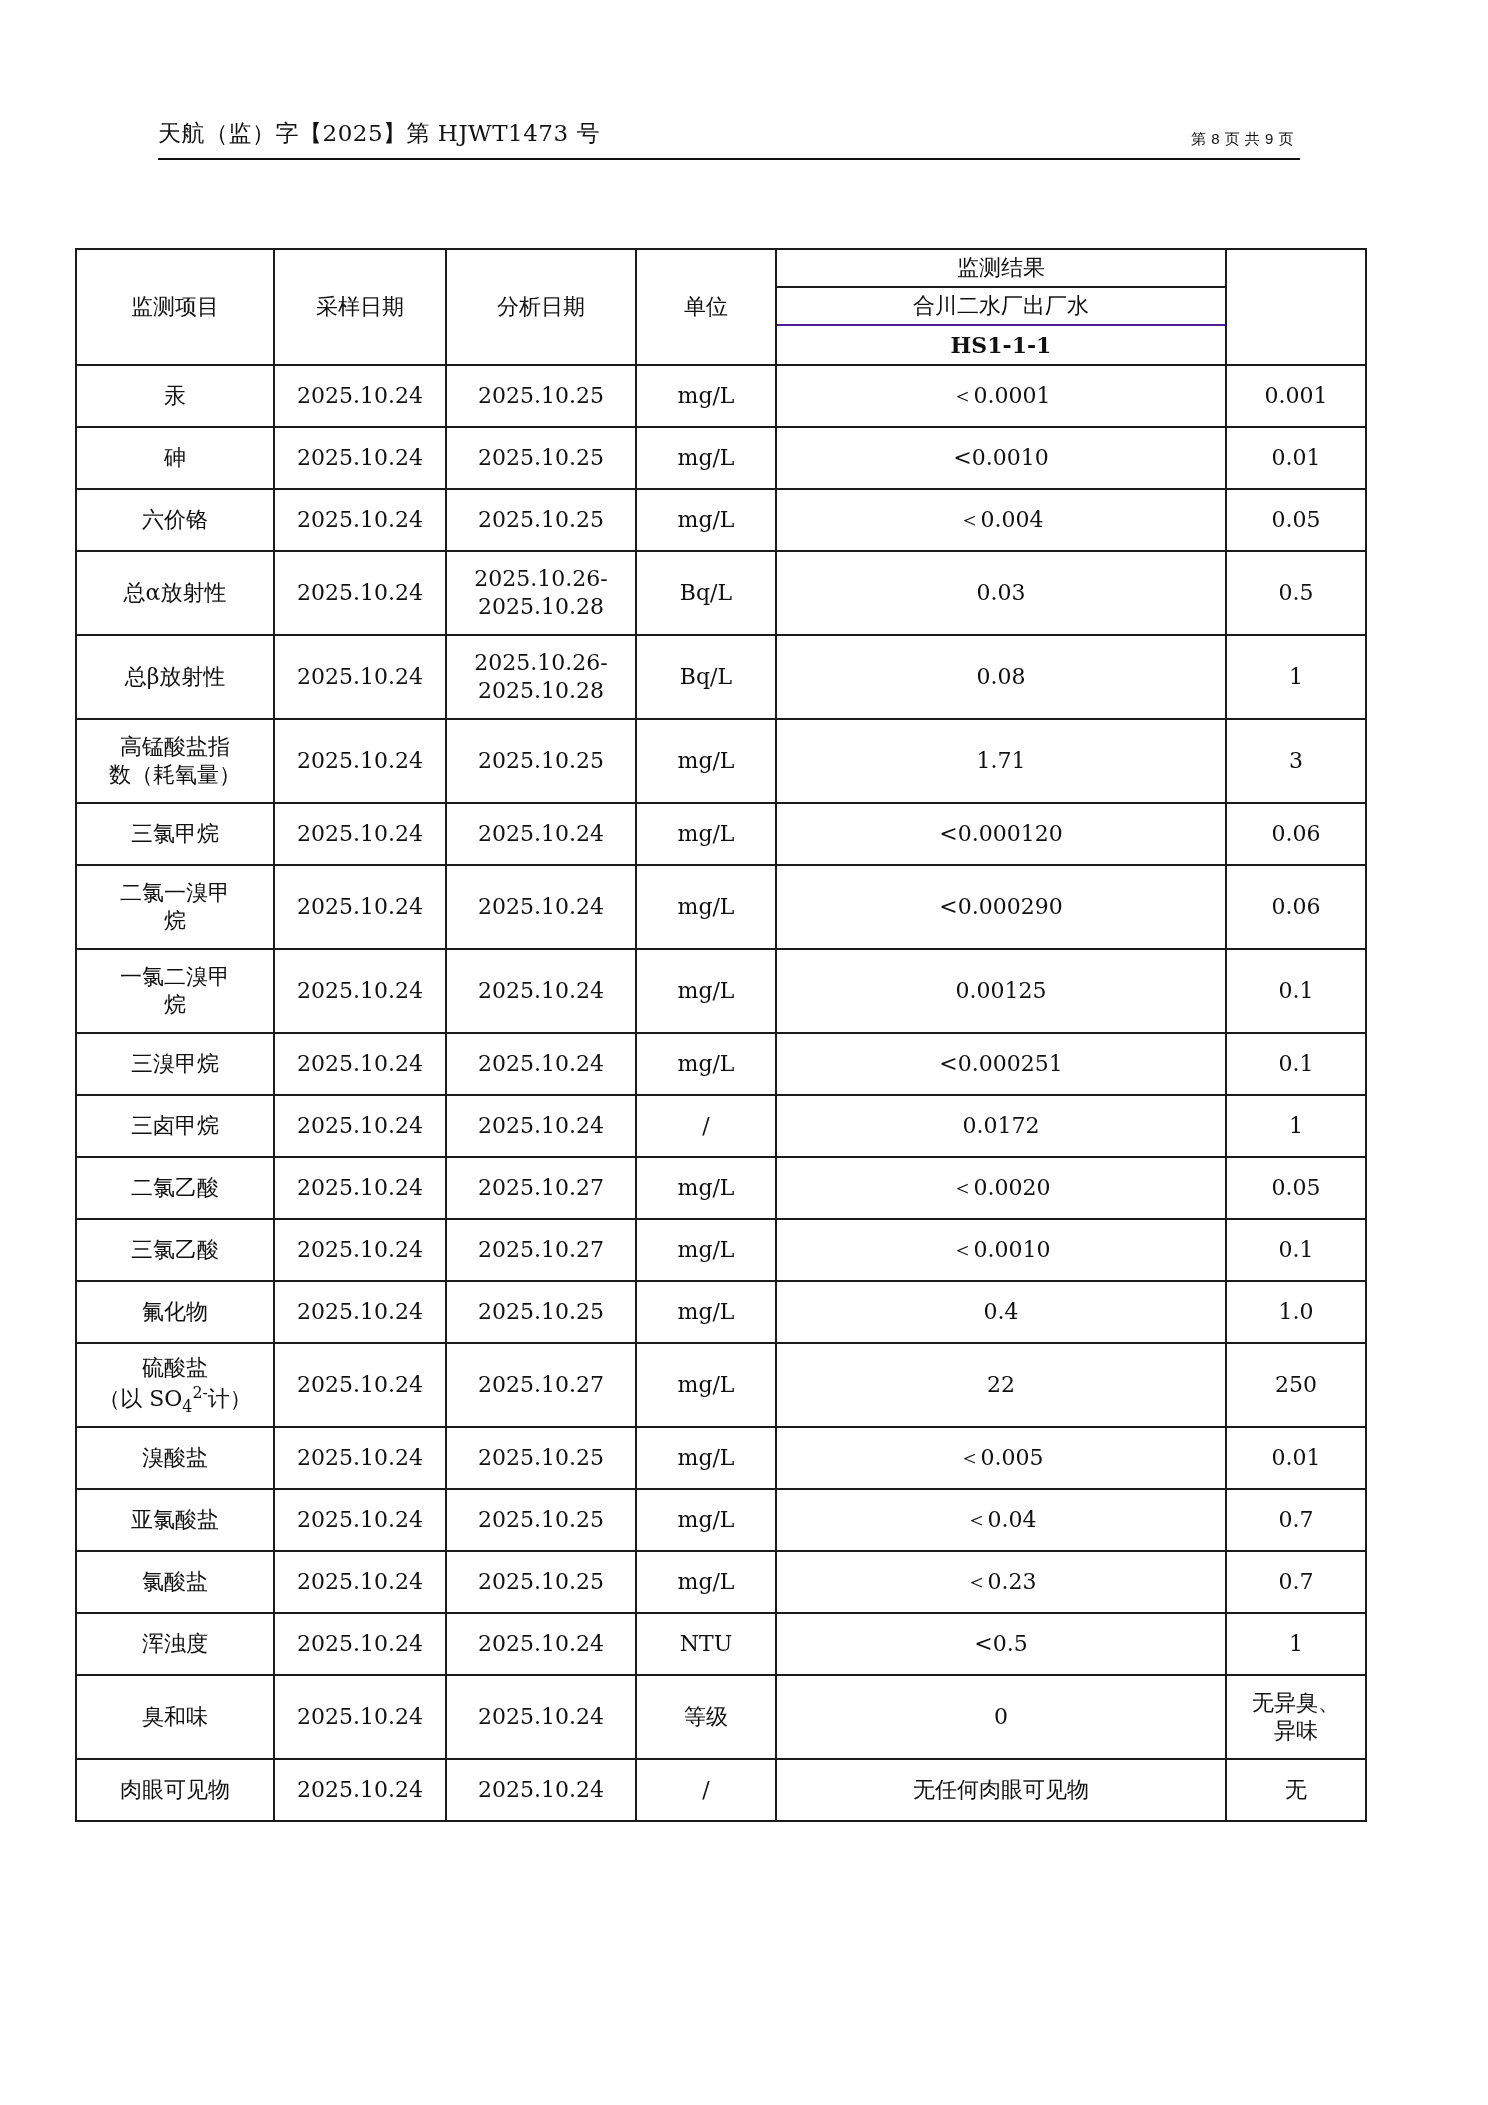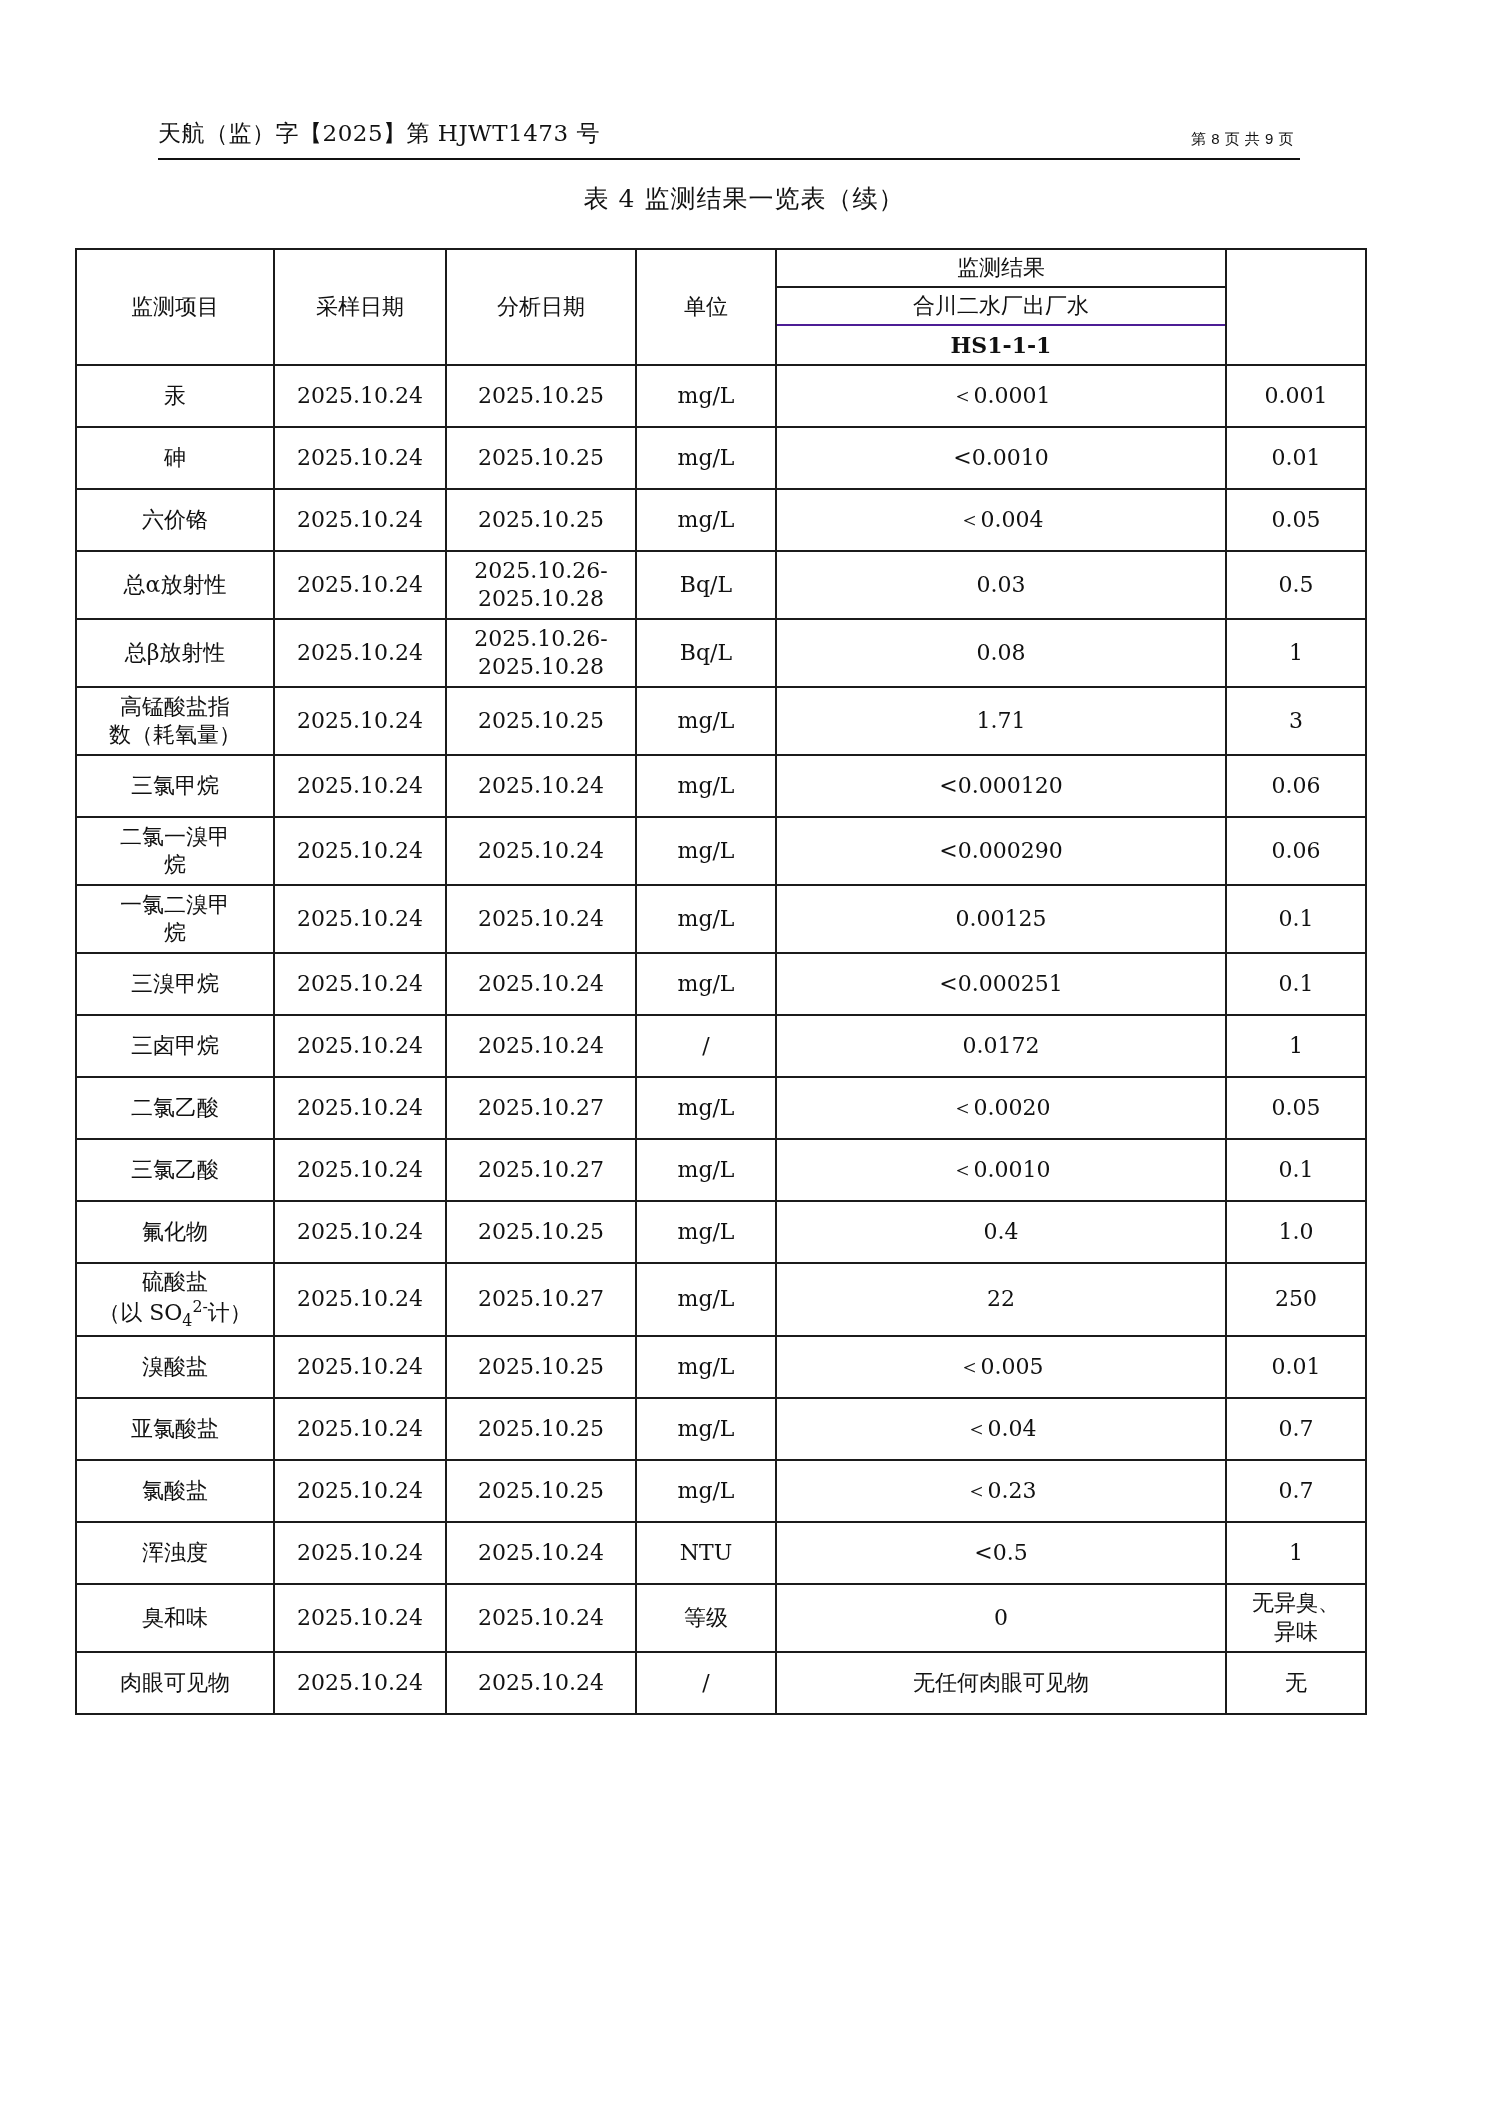--- a/index.html
+++ b/index.html
@@ -92,37 +92,36 @@
   .c-result { width: 450px; }
   .c-limit  { width: 140px; }
 
   thead td, thead th { height: 44px; }
   .head-cell { font-size: 23px; border-radius: 6px; }
   .sub-head {
     font-weight: bold;
     font-size: 22px;
   }
   tbody tr { height: 62px; }
-  tr.tall { height: 68px; }
+  tr.tall { height: 84px; }
   .two-line { line-height: 1.2; }
   sub { font-size: 0.72em; }
   sup { font-size: 0.72em; }
 </style>
 </head>
 <body>
 
 <div class="page">
 
   <div class="header">
     <div class="header-left">天航（监）字【2025】第 HJWT1473 号</div>
     <div class="header-right">第 8 页 共 9 页</div>
   </div>
   <div class="header-rule"></div>
 
-  <div class="table-title">表 4  监测结果一览表（续）</div>
 
   <div class="table-wrap">
     <table class="report">
       <colgroup>
         <col class="c-item">
           <col class="c-sample">
           <col class="c-analyze">
         <col class="c-unit">
           <col class="c-result">
           <col class="c-limit">

